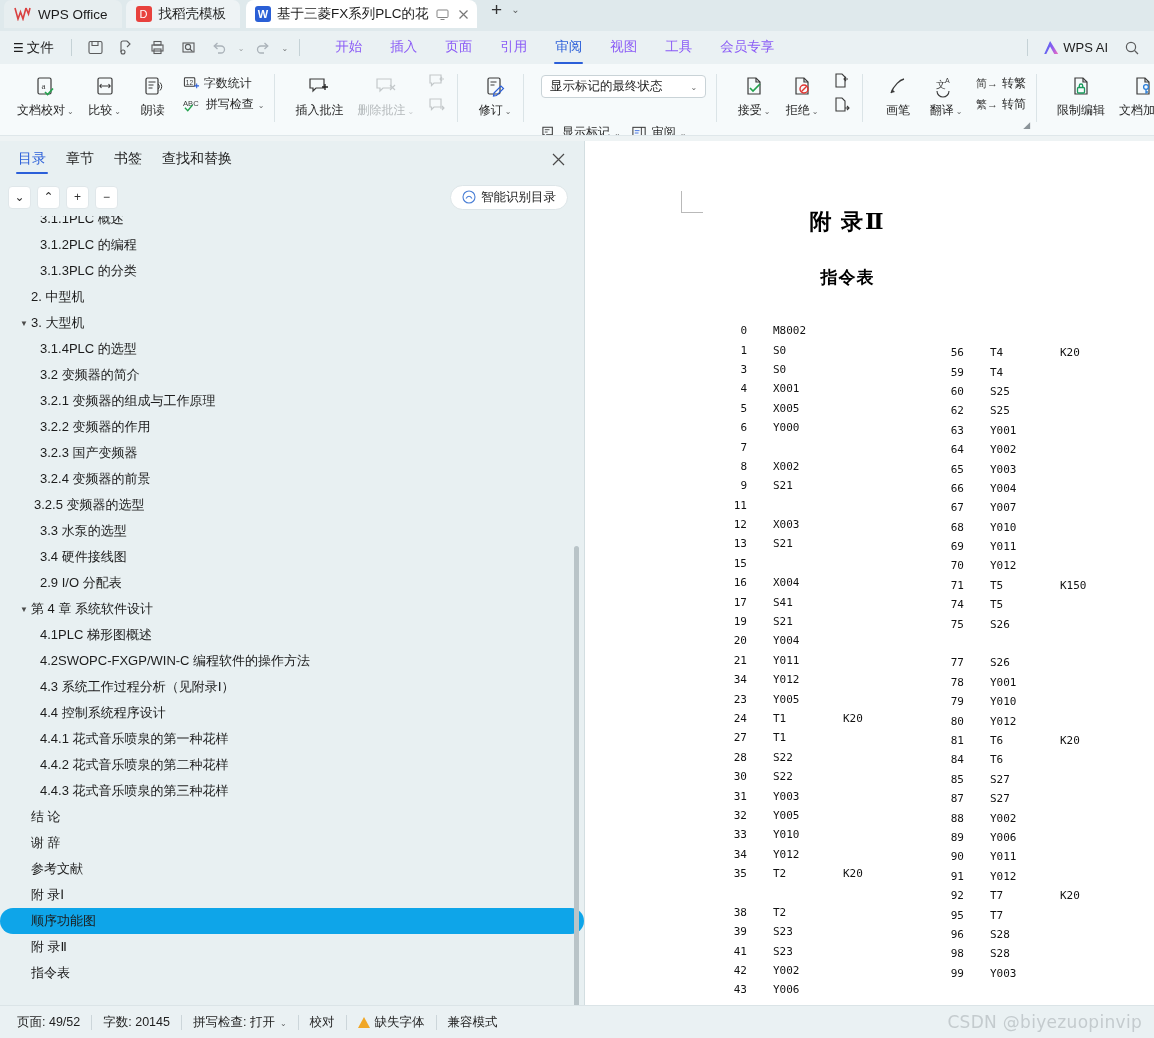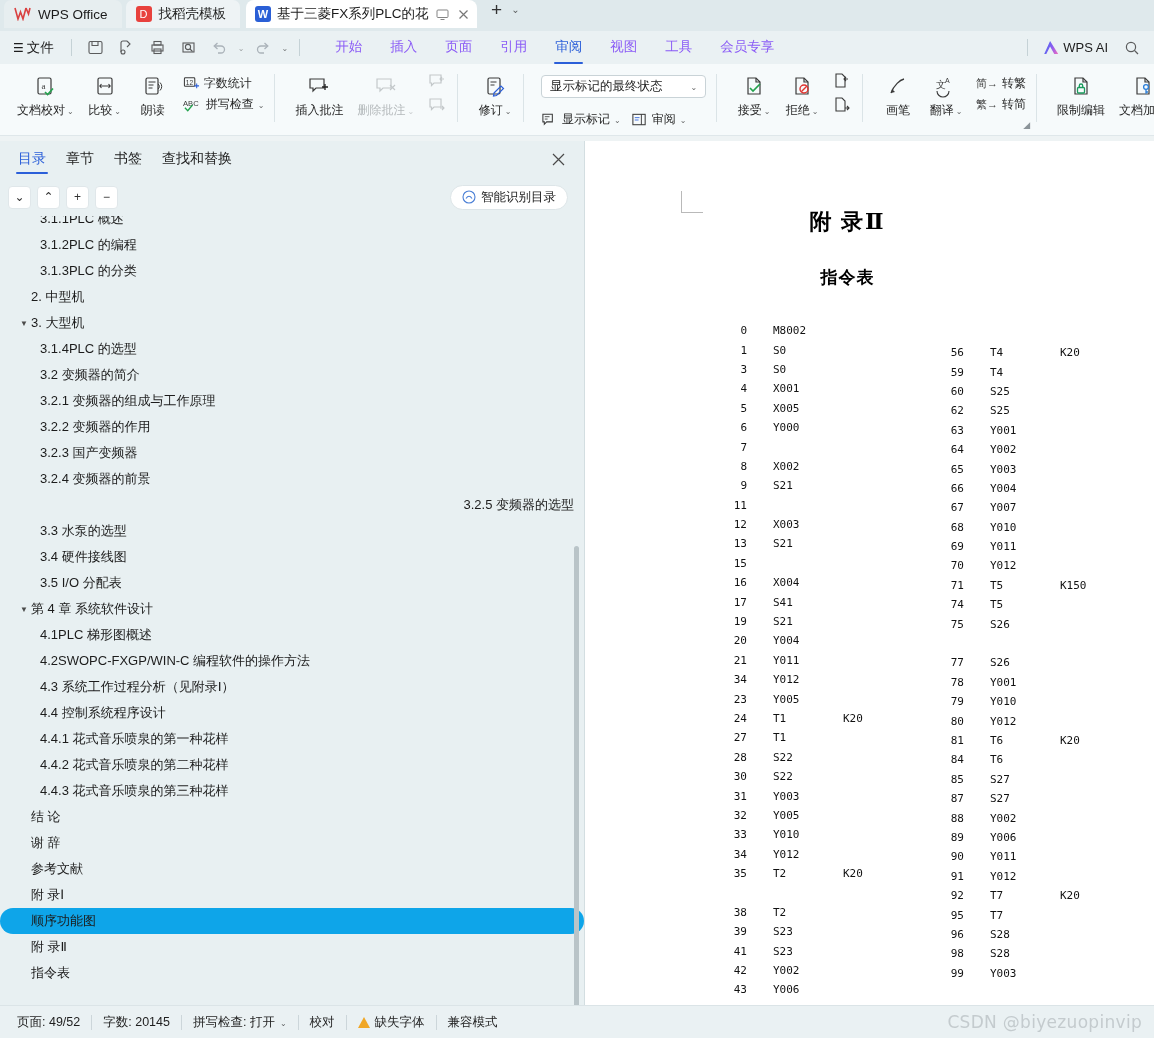--- a/index.html
+++ b/index.html
@@ -480,21 +480,21 @@
           </svg>
       </span>
       <span class="cap">
           <span>修订</span>
           <span class="caret">⌄</span>
         </span>
     </div>
   </div>
 
   <div class="rgroup withsep" style="margin-left:8px;">
-    <div class="rcol" style="gap:13px;">
+    <div class="rcol" style="gap:26px;">
       <div class="combo">
         <span>显示标记的最终状态</span>
         <span class="caret">⌄</span>
       </div>
       <div class="small-row">
         <div class="rbtn-h">
           <span>
             <svg width="17" height="16" viewBox="0 0 18 16">
                 <path d="M2 2 h10 v8 h-6 l-2.5 2.5 V10 H2 z" stroke="#3a3a3a" fill="none" stroke-width="1.1"></path>
                 <path d="M4 4.5h5 M4 7h3" stroke="#3a3a3a" stroke-width="0.9"></path>
@@ -702,35 +702,35 @@
               <span class="txt">3.2.2    变频器的作用</span>
             </div>
             <div class="toc-item" style="padding-left: 26px;">
               <span class="tw"></span>
               <span class="txt">3.2.3    国产变频器</span>
             </div>
             <div class="toc-item" style="padding-left: 26px;">
               <span class="tw"></span>
               <span class="txt">3.2.4    变频器的前景</span>
             </div>
-            <div class="toc-item" style="padding-left: 20px; justify-content: flex-end;">
+            <div class="toc-item" style="padding-left: 20px;">
               <span class="tw"></span>
               <span class="txt">3.2.5    变频器的选型</span>
             </div>
             <div class="toc-item" style="padding-left: 26px;">
               <span class="tw"></span>
               <span class="txt">3.3   水泵的选型</span>
             </div>
             <div class="toc-item" style="padding-left: 26px;">
               <span class="tw"></span>
               <span class="txt">3.4   硬件接线图</span>
             </div>
             <div class="toc-item" style="padding-left: 26px;">
               <span class="tw"></span>
-              <span class="txt">3.5   I/O 分配表</span>
+              <span class="txt">2.9   I/O 分配表</span>
             </div>
             <div class="toc-item" style="padding-left: 17px;">
               <span class="tw">▼</span>
               <span class="txt">第 4 章   系统软件设计</span>
             </div>
             <div class="toc-item" style="padding-left: 26px;">
               <span class="tw"></span>
               <span class="txt">4.1PLC 梯形图概述</span>
             </div>
             <div class="toc-item" style="padding-left: 26px;">

